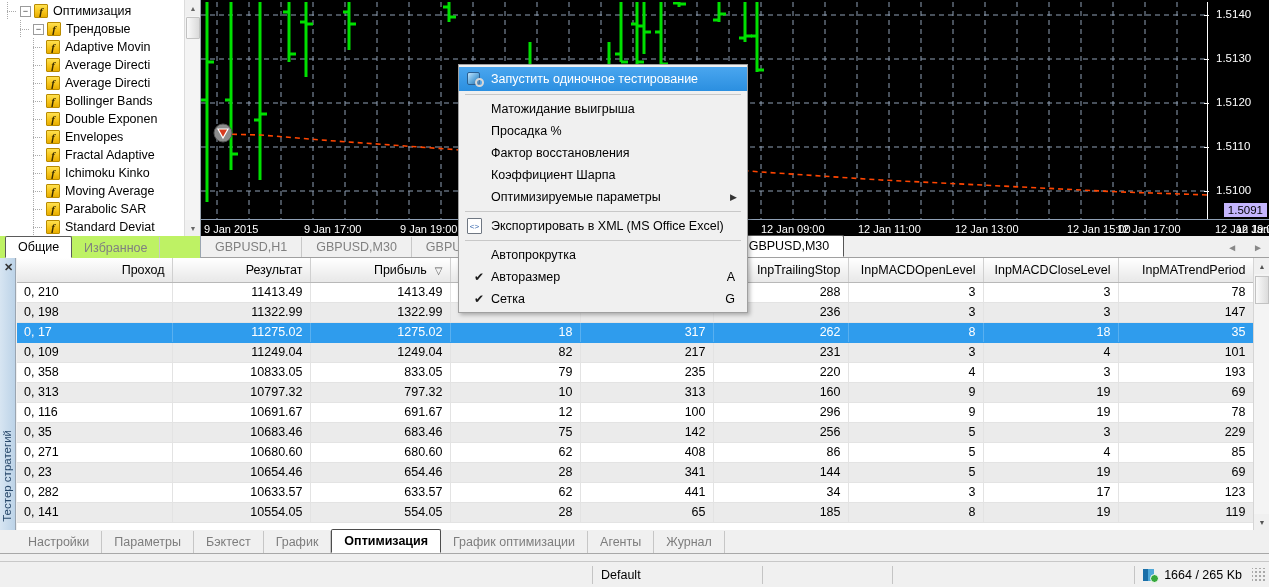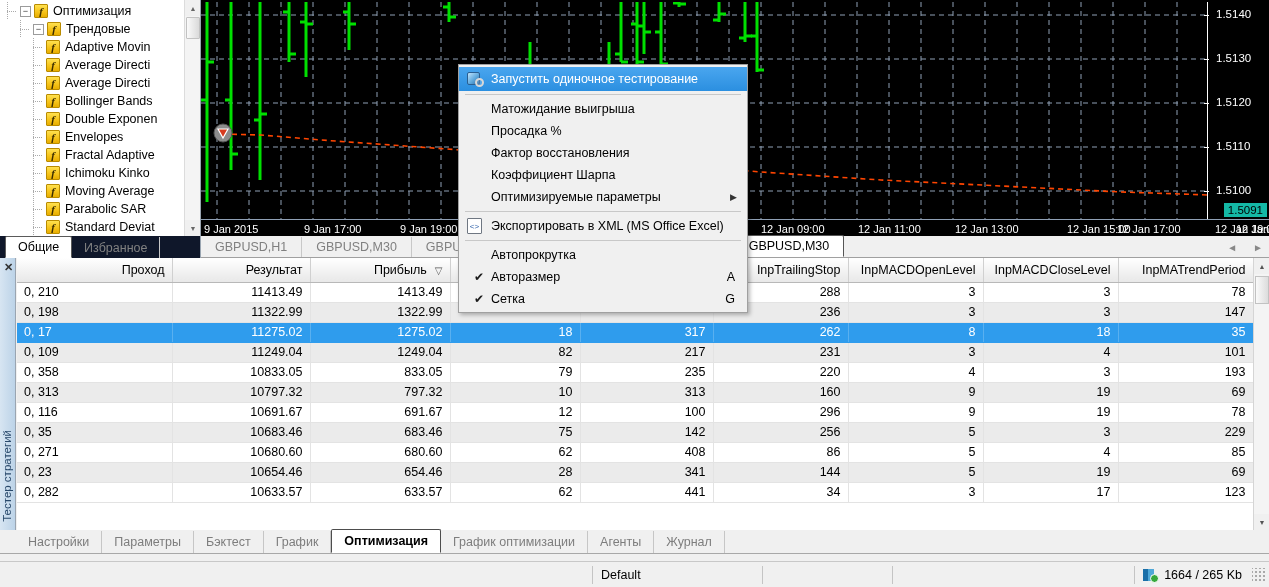--- a/index.html
+++ b/index.html
@@ -75,21 +75,21 @@
   .vscroll .arrow.bot { position: absolute; bottom: 0; }
   .vscroll .thumb {
     position: absolute; left: 1px; width: 14px;
     background: linear-gradient(90deg,#fafafa,#dadada);
     border: 1px solid #c2c2c2; border-radius: 1px;
   }
 
   
   #nav-tabs {
     position: absolute; left: 0; top: 236px; width: 201px; height: 22px;
-    background: #0f172a; border-right: 1px solid #9aa5b1;
+    background: #bef264; border-right: 1px solid #9aa5b1;
     display: flex; align-items: flex-end; padding-left: 5px;
   }
   .navtab {
     height: 21px; padding: 0 12px; font-size: 12.5px;
     display: flex; align-items: center; color: #808080;
     border-right: 1px solid #c8c8c8;
   }
   .navtab.active {
     color: #000; background: #fff;
     border: 1px solid #5a5a5a; border-bottom: 1px solid #fff;
@@ -109,21 +109,21 @@
     border-left: 1px solid #ffffff;
   }
   .price-lbl {
     position: absolute; left: 8px; color: #fff; font-size: 11.5px;
     font-family: "Liberation Sans", sans-serif;
   }
   .price-tick {
     position: absolute; left: -4px; width: 5px; height: 1px; background: #fff;
   }
   .cur-price {
-    position: absolute; right: 2px; background: #14b8a6; color: #000;
+    position: absolute; right: 2px; background: #c4b5fd; color: #000;
     font-size: 11.5px; padding: 1px 4px; line-height: 12px;
   }
   .time-axis {
     position: absolute; left: 0; bottom: 0; height: 17px; width: 100%;
     background: #000; border-top: 1px solid #8fa0b5;
   }
   .time-lbl {
     position: absolute; bottom: 1px; color: #fff; font-size: 11px;
     white-space: nowrap; font-family: "Liberation Sans", sans-serif;
   }
@@ -693,20 +693,31 @@
               <td class="lft">0, 282</td>
               <td class="">10633.57</td>
               <td class="">633.57</td>
               <td class="">62</td>
               <td class="">441</td>
               <td class="">34</td>
               <td class="">3</td>
               <td class="">17</td>
               <td class="">123</td>
             </tr>
+            <tr>
+              <td class="lft">0, 141</td>
+              <td class="">10554.05</td>
+              <td class="">554.05</td>
+              <td class="">28</td>
+              <td class="">65</td>
+              <td class="">185</td>
+              <td class="">8</td>
+              <td class="">19</td>
+              <td class="">119</td>
+            </tr>
           </tbody>
       </table>
       <div id="grid-scroll">
         <div class="arrow top">▲</div>
         <div class="thumb"></div>
         <div class="arrow bot">▼</div>
       </div>
     </div>
 
     <div id="tester-tabs">

